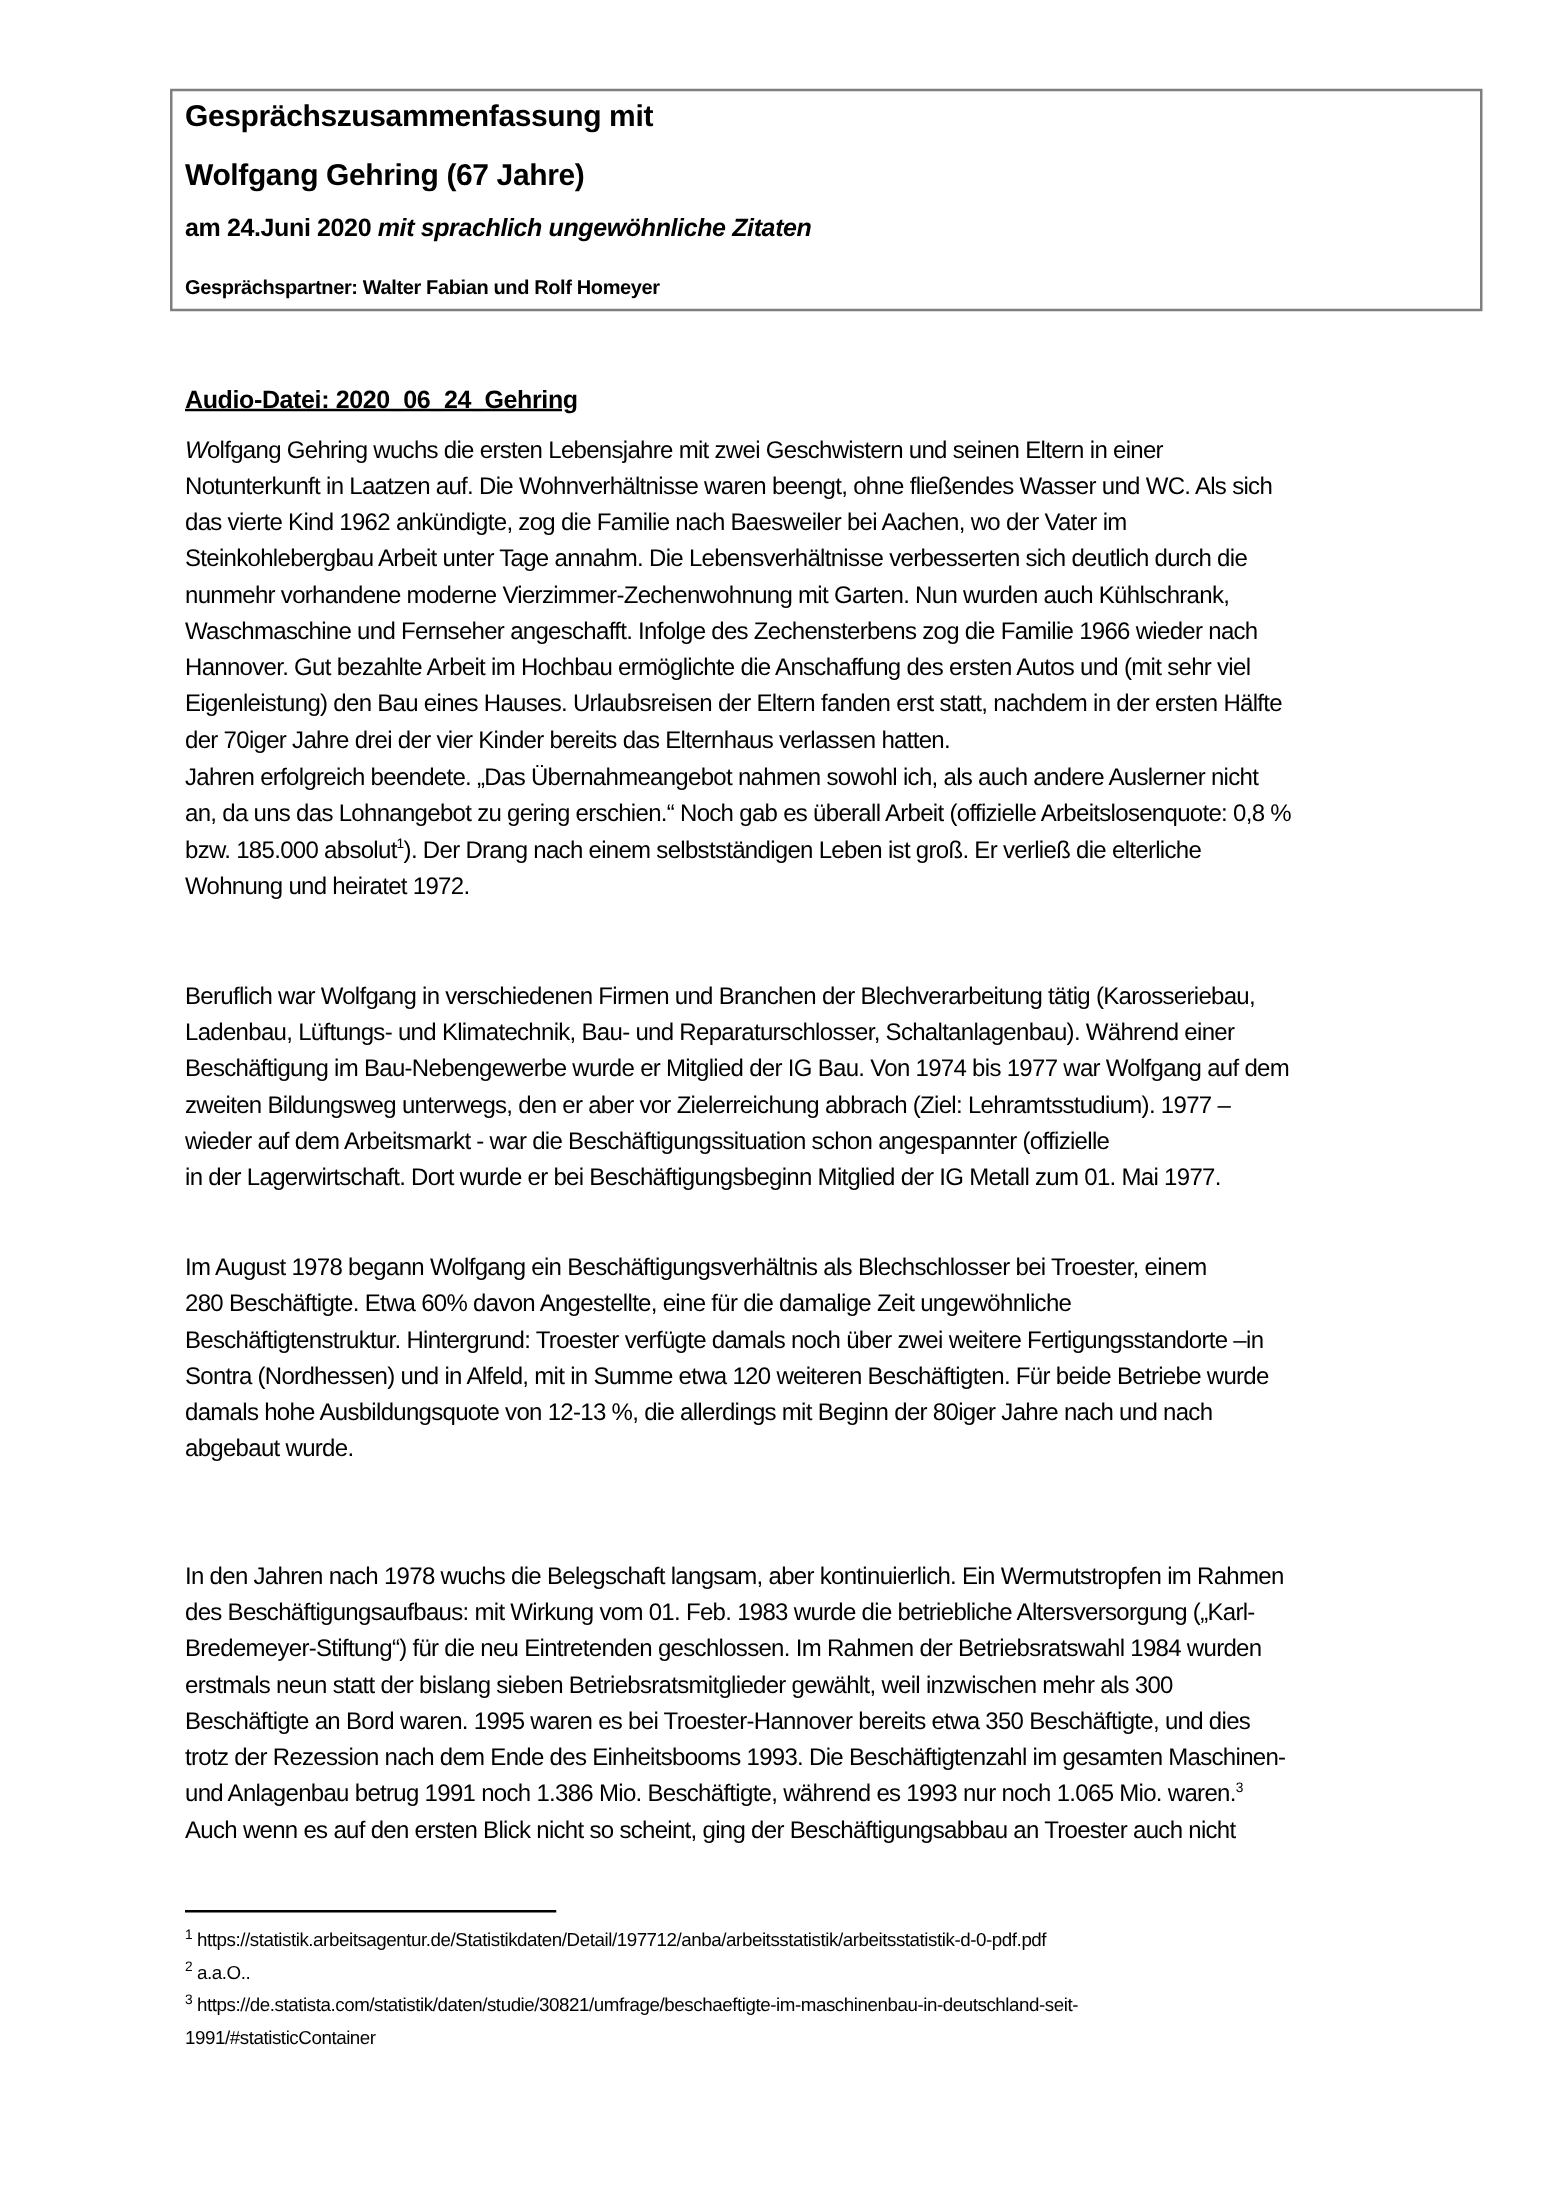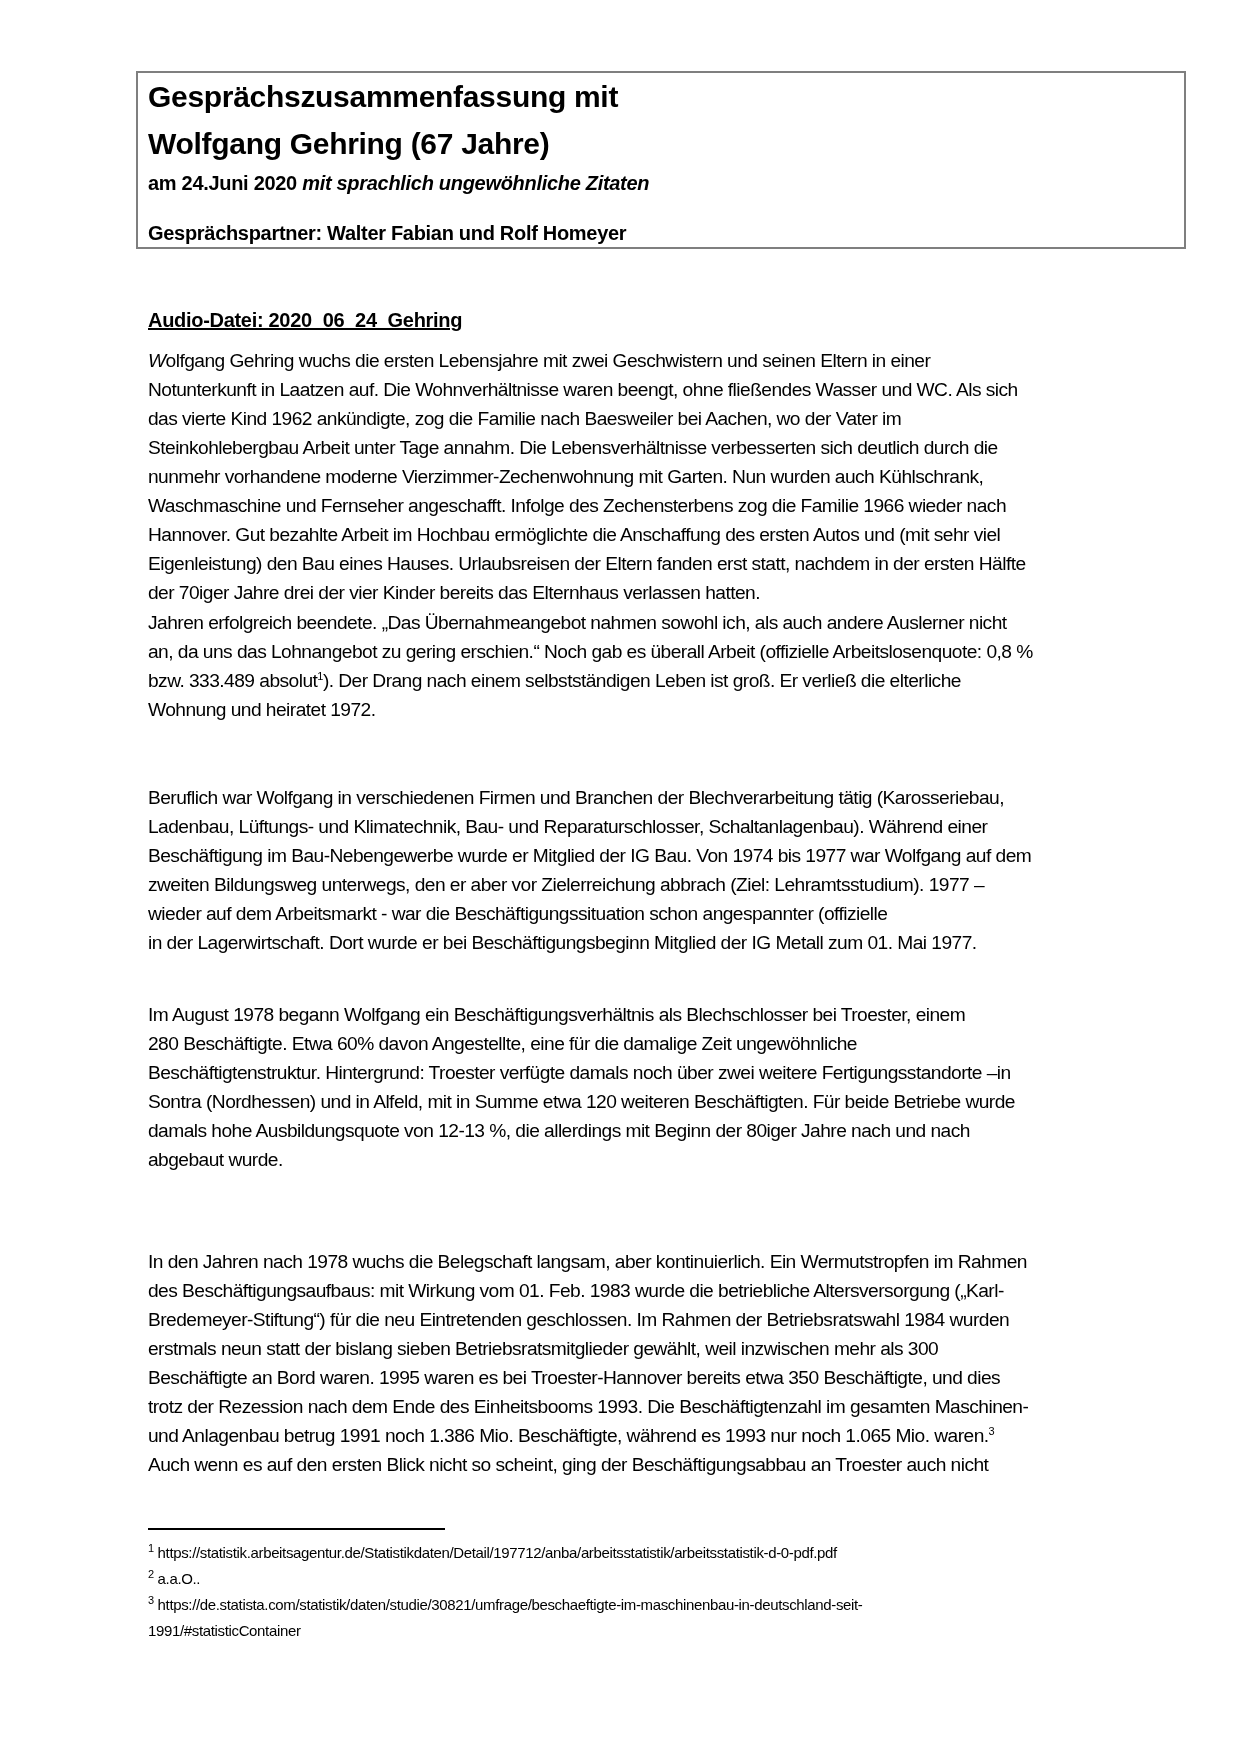--- a/index.html
+++ b/index.html
@@ -1,26 +1,26 @@
 <!DOCTYPE html>
 <html><head>
 <meta charset="utf-8">
 <style>
   html, body { margin: 0; padding: 0; background: #ffffff; }
   body { width: 1240px; height: 1753px; position: relative; overflow: hidden;
          font-family: "Liberation Sans", sans-serif; color: #000; }
   .header-box { position: absolute; left: 136px; top: 71px; width: 1050px; height: 178px;
                 border: 2px solid #7f7f7f; box-sizing: border-box; }
-  .title { position: absolute; left: 148px; font-weight: bold; font-size: 30px; letter-spacing: -0.3px;
+  .title { position: absolute; left: 148px; font-weight: bold; font-size: 24px; letter-spacing: -0.3px;
            white-space: nowrap; }
   .t1 { top: 80px; }
   .t2 { top: 127px; }
   .subtitle { position: absolute; left: 148px; top: 172px; font-size: 20px; font-weight: bold; white-space: nowrap; letter-spacing: -0.3px; }
   .subtitle i { font-weight: bold; }
-  .partners { position: absolute; left: 148px; top: 222px; font-size: 20px; font-weight: bold; white-space: nowrap; letter-spacing: -0.3px; }
+  .partners { position: absolute; left: 148px; top: 222px; font-size: 16px; font-weight: bold; white-space: nowrap; letter-spacing: -0.3px; }
   .audio { position: absolute; left: 148px; top: 309px; font-size: 20px; font-weight: bold; white-space: nowrap; letter-spacing: -0.3px; text-decoration: underline; }
   .para { position: absolute; left: 148px; width: 1000px; }
   .line { height: 29px; line-height: 29px; font-size: 19.2px; white-space: nowrap; letter-spacing: -0.55px; }
   sup { font-size: 11px; line-height: 0; vertical-align: super; }
   .fn-rule { position: absolute; left: 148px; top: 1528px; width: 297px; height: 0; border-top: 2px solid #000; }
   .fn { position: absolute; left: 148px; font-size: 15px; white-space: nowrap; letter-spacing: -0.35px; }
   .fn sup { font-size: 11px; }
 </style>
 </head>
 <body>
@@ -41,21 +41,21 @@
   <div class="line">nunmehr vorhandene moderne Vierzimmer-Zechenwohnung mit Garten. Nun wurden auch Kühlschrank,</div>
   <div class="line">Waschmaschine und Fernseher angeschafft. Infolge des Zechensterbens zog die Familie 1966 wieder nach</div>
   <div class="line">Hannover. Gut bezahlte Arbeit im Hochbau ermöglichte die Anschaffung des ersten Autos und (mit sehr viel</div>
   <div class="line">Eigenleistung) den Bau eines Hauses. Urlaubsreisen der Eltern fanden erst statt, nachdem in der ersten Hälfte</div>
   <div class="line">der 70iger Jahre drei der vier Kinder bereits das Elternhaus verlassen hatten.</div>
 </div>
 
 <div class="para" style="top:608px;">
   <div class="line">Jahren erfolgreich beendete. „Das Übernahmeangebot nahmen sowohl ich, als auch andere Auslerner nicht</div>
   <div class="line">an, da uns das Lohnangebot zu gering erschien.“ Noch gab es überall Arbeit (offizielle Arbeitslosenquote: 0,8 %</div>
-  <div class="line"><span>bzw. 333.489 absolut</span><sup>1</sup><span>). Der Drang nach einem selbstständigen Leben ist groß. Er verließ die elterliche</span></div>
+  <div class="line"><span>bzw. 185.000 absolut</span><sup>1</sup><span>). Der Drang nach einem selbstständigen Leben ist groß. Er verließ die elterliche</span></div>
   <div class="line">Wohnung und heiratet 1972.</div>
 </div>
 
 <div class="para" style="top:783px;">
   <div class="line">Beruflich war Wolfgang in verschiedenen Firmen und Branchen der Blechverarbeitung tätig (Karosseriebau,</div>
   <div class="line">Ladenbau, Lüftungs- und Klimatechnik, Bau- und Reparaturschlosser, Schaltanlagenbau). Während einer</div>
   <div class="line">Beschäftigung im Bau-Nebengewerbe wurde er Mitglied der IG Bau. Von 1974 bis 1977 war Wolfgang auf dem</div>
   <div class="line">zweiten Bildungsweg unterwegs, den er aber vor Zielerreichung abbrach (Ziel: Lehramtsstudium). 1977 –</div>
   <div class="line">wieder auf dem Arbeitsmarkt - war die Beschäftigungssituation schon angespannter (offizielle</div>
   <div class="line">in der Lagerwirtschaft. Dort wurde er bei Beschäftigungsbeginn Mitglied der IG Metall zum 01. Mai 1977.</div>

